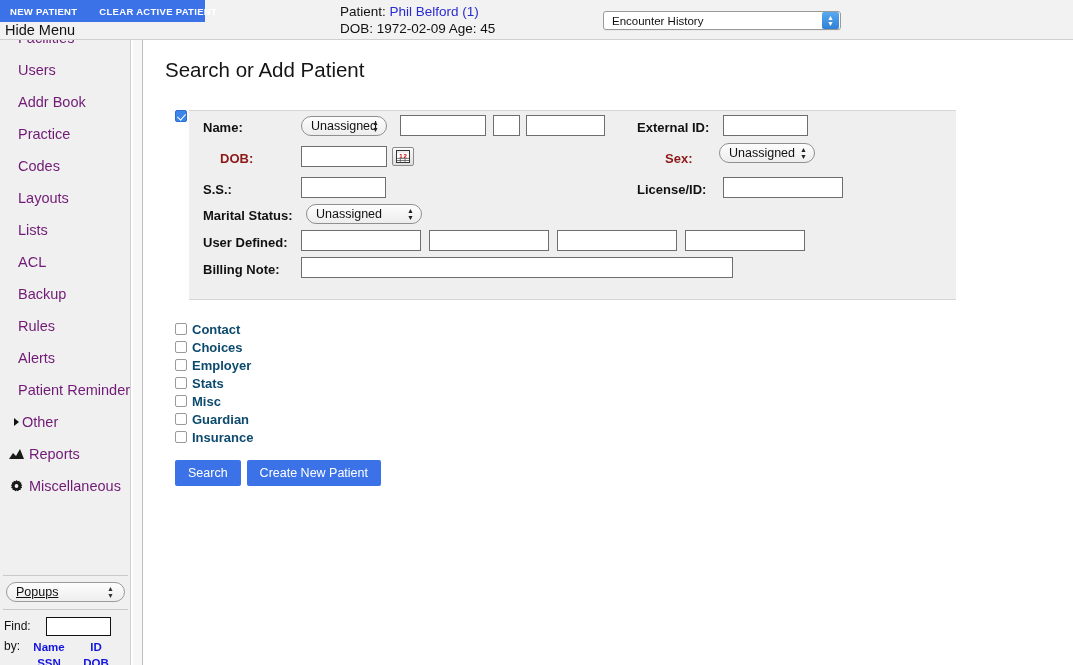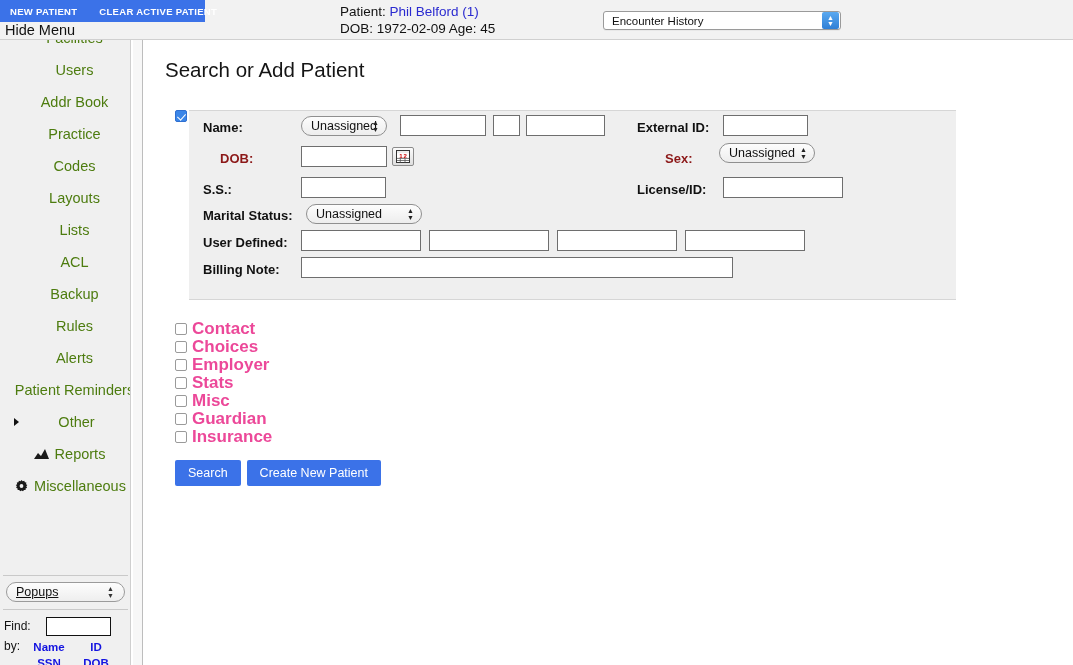--- a/index.html
+++ b/index.html
@@ -97,24 +97,23 @@
     position: absolute; left: 0; top: 0;
     width: 131px; height: 535px;
     overflow: hidden;
   }
   .nav-item {
     position: relative;
     height: 32px;
     display: flex; align-items: center;
     padding-left: 18px;
     font-size: 14.5px;
-    color: #4d7c0f;
-    cursor: pointer;
-    white-space: nowrap;
-    justify-content: center;
+    color: #701a75;
+    cursor: pointer;
+    white-space: nowrap;
   }
   .nav-item.with-icon { padding-left: 8px; }
   .nav-icon {
     width: 16px; height: 14px;
     margin-right: 5px;
     display: inline-flex;
     align-items: center; justify-content: center;
     flex: 0 0 auto;
   }
   .tri-icon {
@@ -312,21 +311,21 @@
 
   
   #cbgroup {
     position: absolute; left: 32px; top: 280px;
   }
   .cbrow {
     display: flex; align-items: center;
     height: 18px;
   }
   .cbrow .cb-label {
-    font-size: 17px; font-weight: bold; color: #ec4899;
+    font-size: 13px; font-weight: bold; color: #0c4a6e;
     margin-left: 5px; cursor: pointer;
   }
 
   
   #btnrow {
     position: absolute; left: 32px; top: 420px;
     display: flex; gap: 6px;
   }
   .btn {
     background: #3b72e8;

